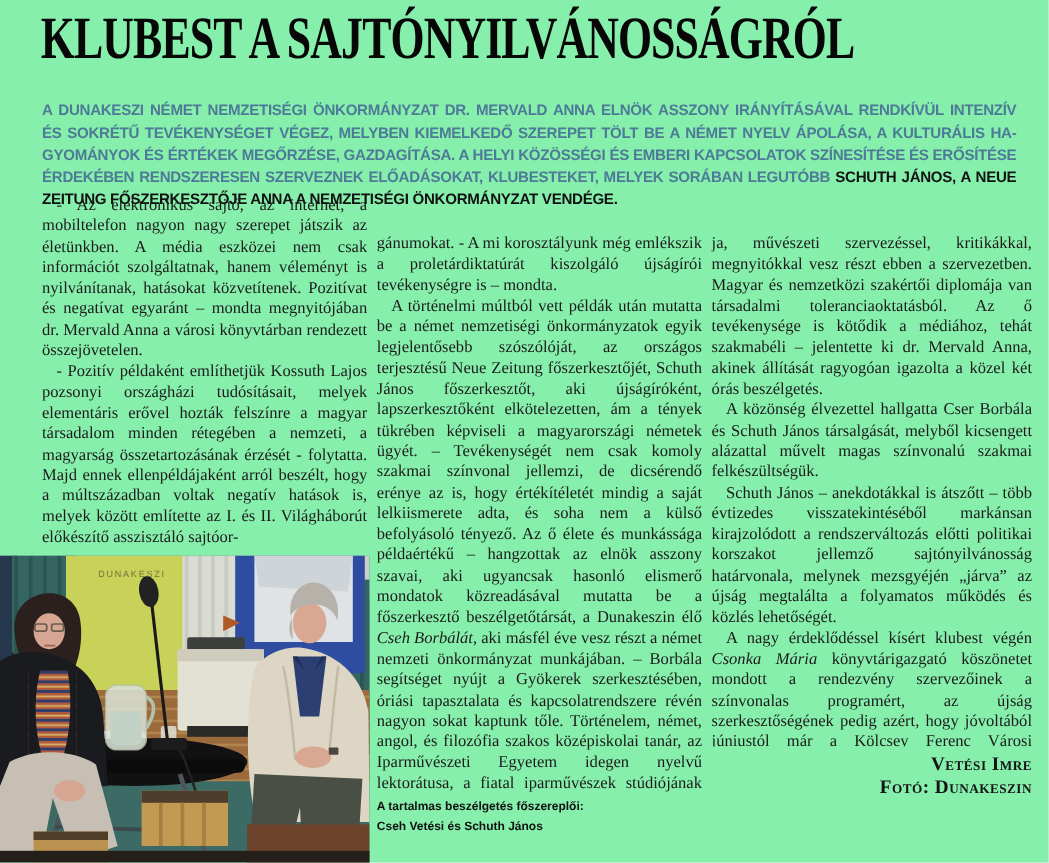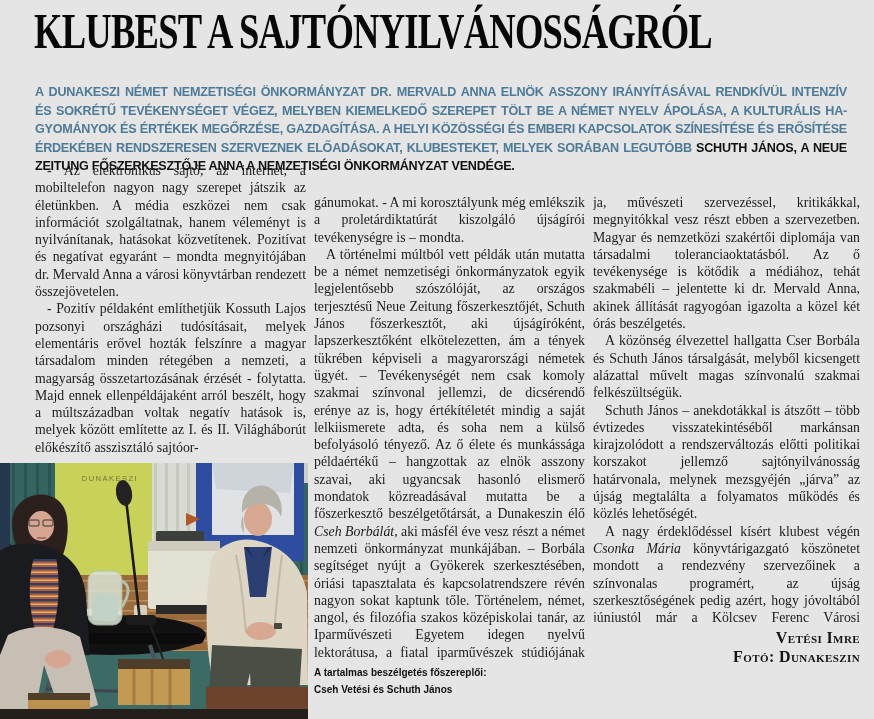--- a/index.html
+++ b/index.html
@@ -1,16 +1,16 @@
 <!DOCTYPE html>
 <html><head>
 <meta charset="utf-8">
 <style>
   html,body{margin:0;padding:0;background:#ffffff;}
-  .page{position:relative;width:874px;height:719px;background:#e5e5e5;overflow:hidden;
+  .page{position:relative;width:874px;height:719px;background:#86efac;overflow:hidden;
         font-family:"Liberation Serif",serif;color:#1b1b1b;}
 
   .headline{position:absolute;left:34px;top:6px;margin:0;white-space:nowrap;
             font-family:"Liberation Serif",serif;font-weight:bold;font-size:50px;line-height:1;
             letter-spacing:-1px;color:#070707;transform:scaleX(.73);transform-origin:0 0;}
 
   .lead{position:absolute;left:35px;top:61px;width:812px;
         font-family:"Liberation Sans",sans-serif;font-weight:bold;font-size:12.6px;
         letter-spacing:-0.25px;line-height:18.6px;margin-top:22px;}
   .lead-line{text-align:justify;text-align-last:justify;}

